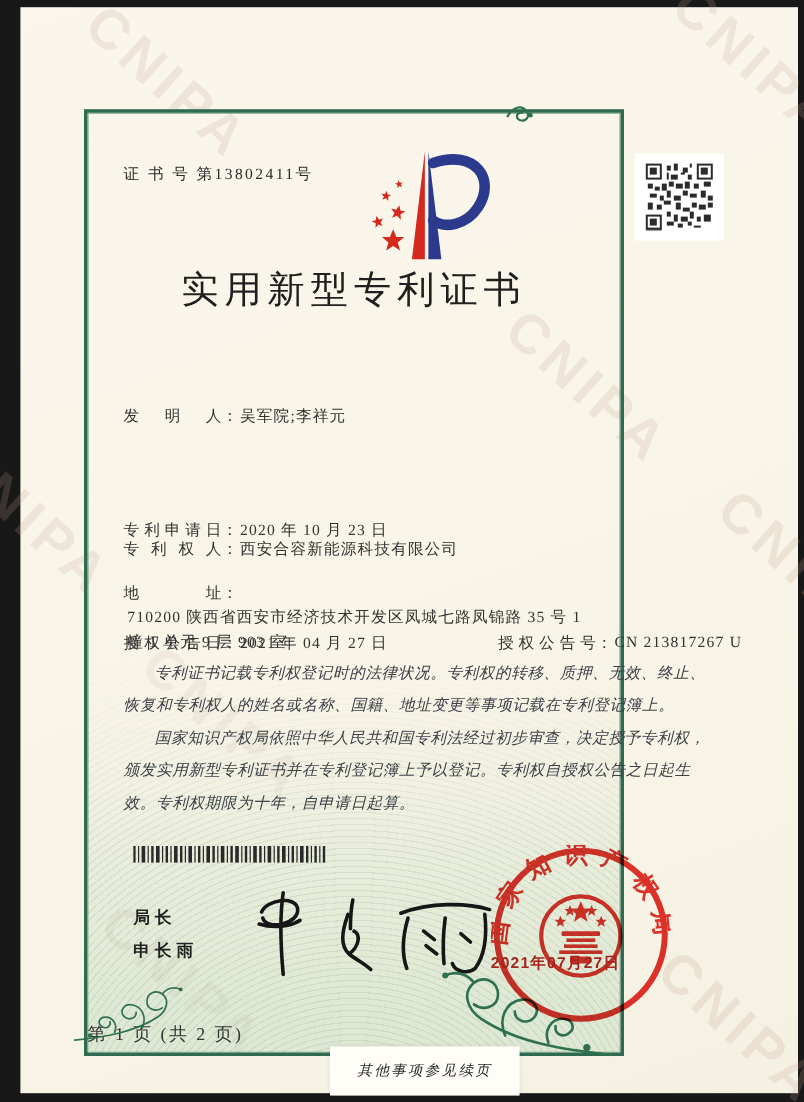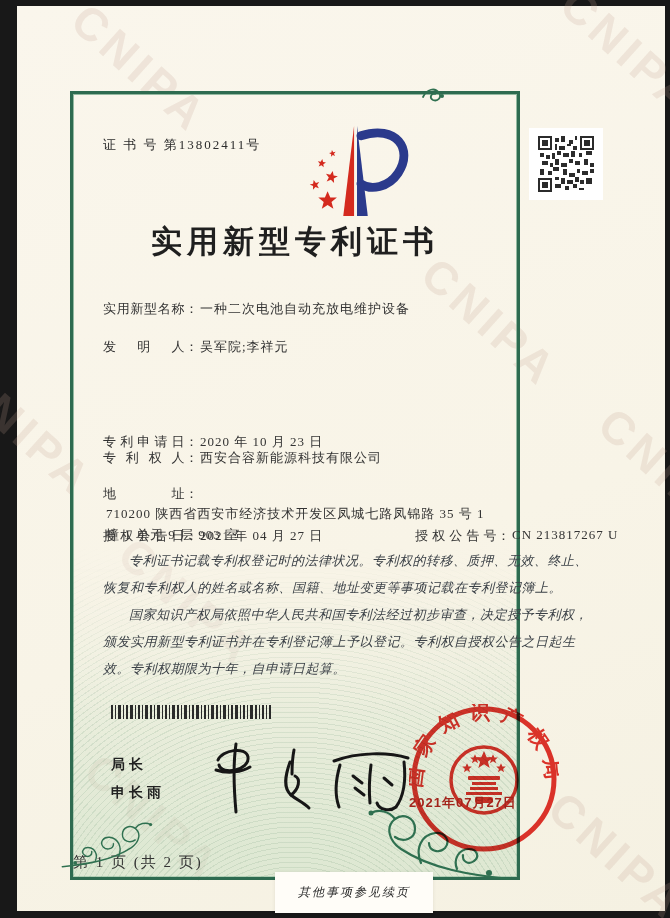--- a/index.html
+++ b/index.html
@@ -27,21 +27,21 @@
         repeating-radial-gradient(circle at 50% 135%, rgba(70,125,90,.12) 0 1px, transparent 1px 5px),
         linear-gradient(rgba(213,230,208,0) 0%, rgba(203,224,197,.55) 90%);
       -webkit-mask-image:linear-gradient(transparent,#000 50%);
       mask-image:linear-gradient(transparent,#000 50%);}
   .cert-no{position:absolute;left:30px;top:42px;font-size:13px;letter-spacing:2px;color:#2b2b2b;z-index:3;}
   .logo{position:absolute;left:224px;top:30px;width:120px;height:98px;z-index:3;}
   .qr{position:absolute;left:456px;top:34px;width:74px;height:72px;background:#fff;
       display:flex;align-items:center;justify-content:center;z-index:3;}
   .qr svg{width:56px;height:56px;}
   .title{position:absolute;left:0;right:0;top:127px;text-align:center;font-size:31px;
-         font-weight:700;letter-spacing:5px;color:#1f1f1f;z-index:3;}
+         font-weight:400;letter-spacing:5px;color:#1f1f1f;z-index:3;}
   .row{position:absolute;left:30px;right:28px;font-size:13px;color:#333;z-index:3;letter-spacing:.5px;}
   .flabel{display:inline-block;width:82px;text-align:justify;text-align-last:justify;vertical-align:top;}
   .colon{display:inline-block;width:12px;vertical-align:top;}
   .fvalue{display:inline-block;vertical-align:top;letter-spacing:1px;margin-left:3px;}
   .row-name{top:206px;} .row-inventor{top:244px;} .row-patno{top:282px;}
   .row-appdate{top:317px;margin-top:22px;} .row-patentee{top:355px;} .row-address{top:391px;}
   .row-grant{top:433px;}
   .addr-val{width:384px;line-height:21px;}
   .grant-no{position:absolute;left:312px;top:0;white-space:nowrap;}
   .bodytext{position:absolute;left:30px;top:453px;width:486px;z-index:3;
@@ -158,23 +158,20 @@
             <rect x="9" y="25" width="3" height="2"></rect>
             <rect x="14" y="26" width="2" height="2"></rect>
           <rect x="18" y="25" width="2" height="2"></rect>
             <rect x="21" y="27" width="3" height="1"></rect>
         </g>
       </svg>
     </div>
 
     <div class="title">实用新型专利证书</div>
 
-    <div class="row row-name">
-      <span class="flabel">实用新型名称</span><span class="colon">：</span><span class="fvalue">一种二次电池自动充放电维护设备</span>
-    </div>
     <div class="row row-inventor">
       <span class="flabel">发明人</span><span class="colon">：</span><span class="fvalue">吴军院;李祥元</span>
     </div>
     <div class="row row-appdate">
       <span class="flabel">专利申请日</span><span class="colon">：</span><span class="fvalue">2020 年 10 月 23 日</span>
     </div>
     <div class="row row-patentee">
       <span class="flabel">专利权人</span><span class="colon">：</span><span class="fvalue">西安合容新能源科技有限公司</span>
     </div>
     <div class="row row-address">

